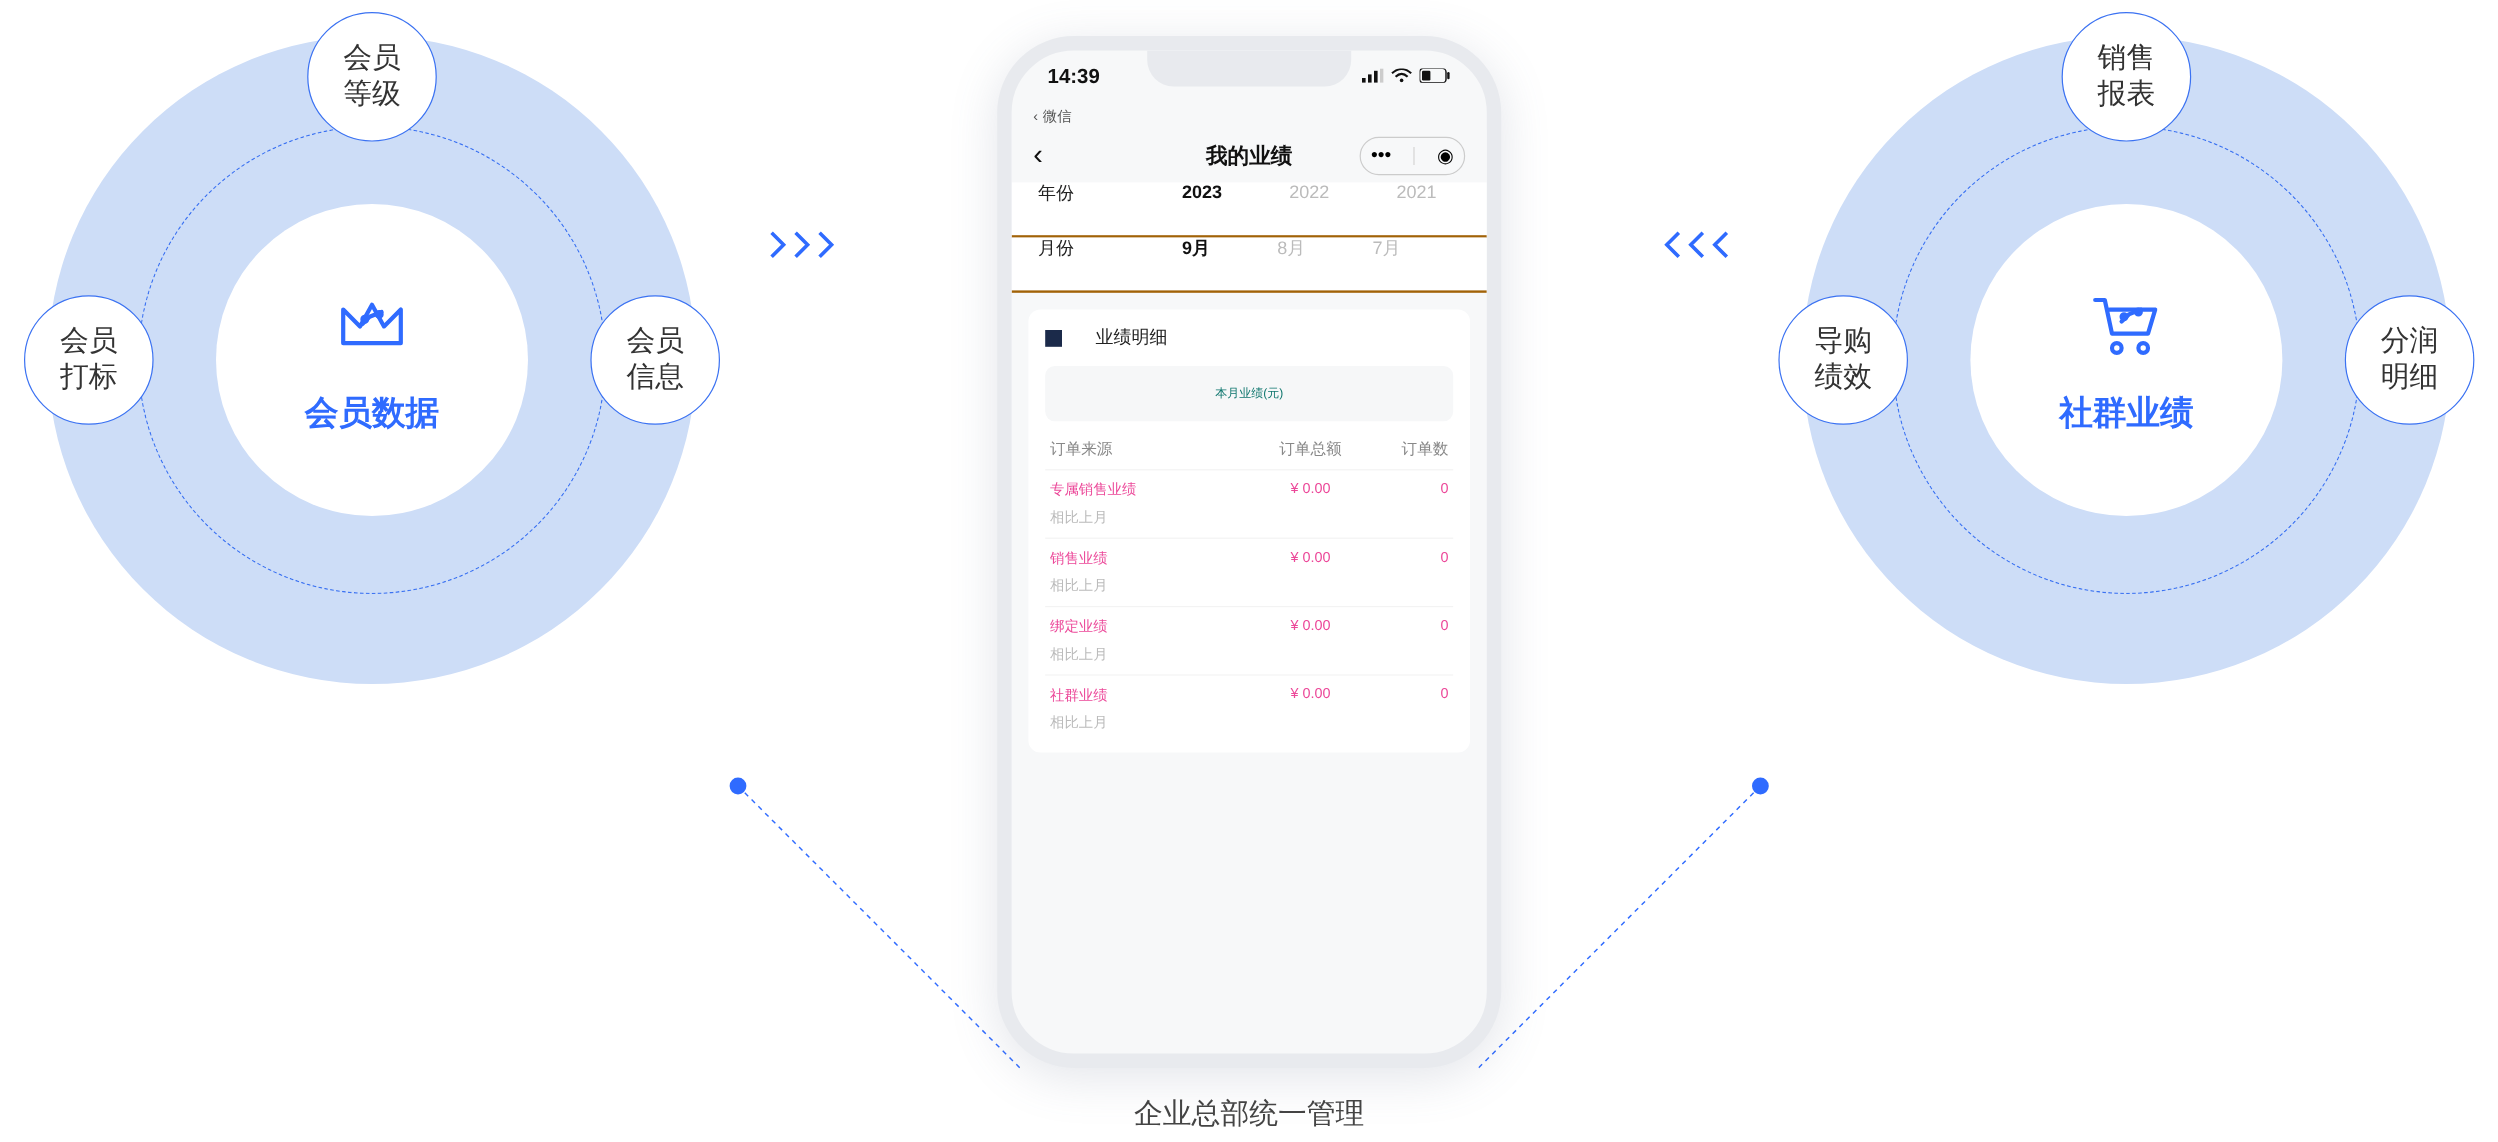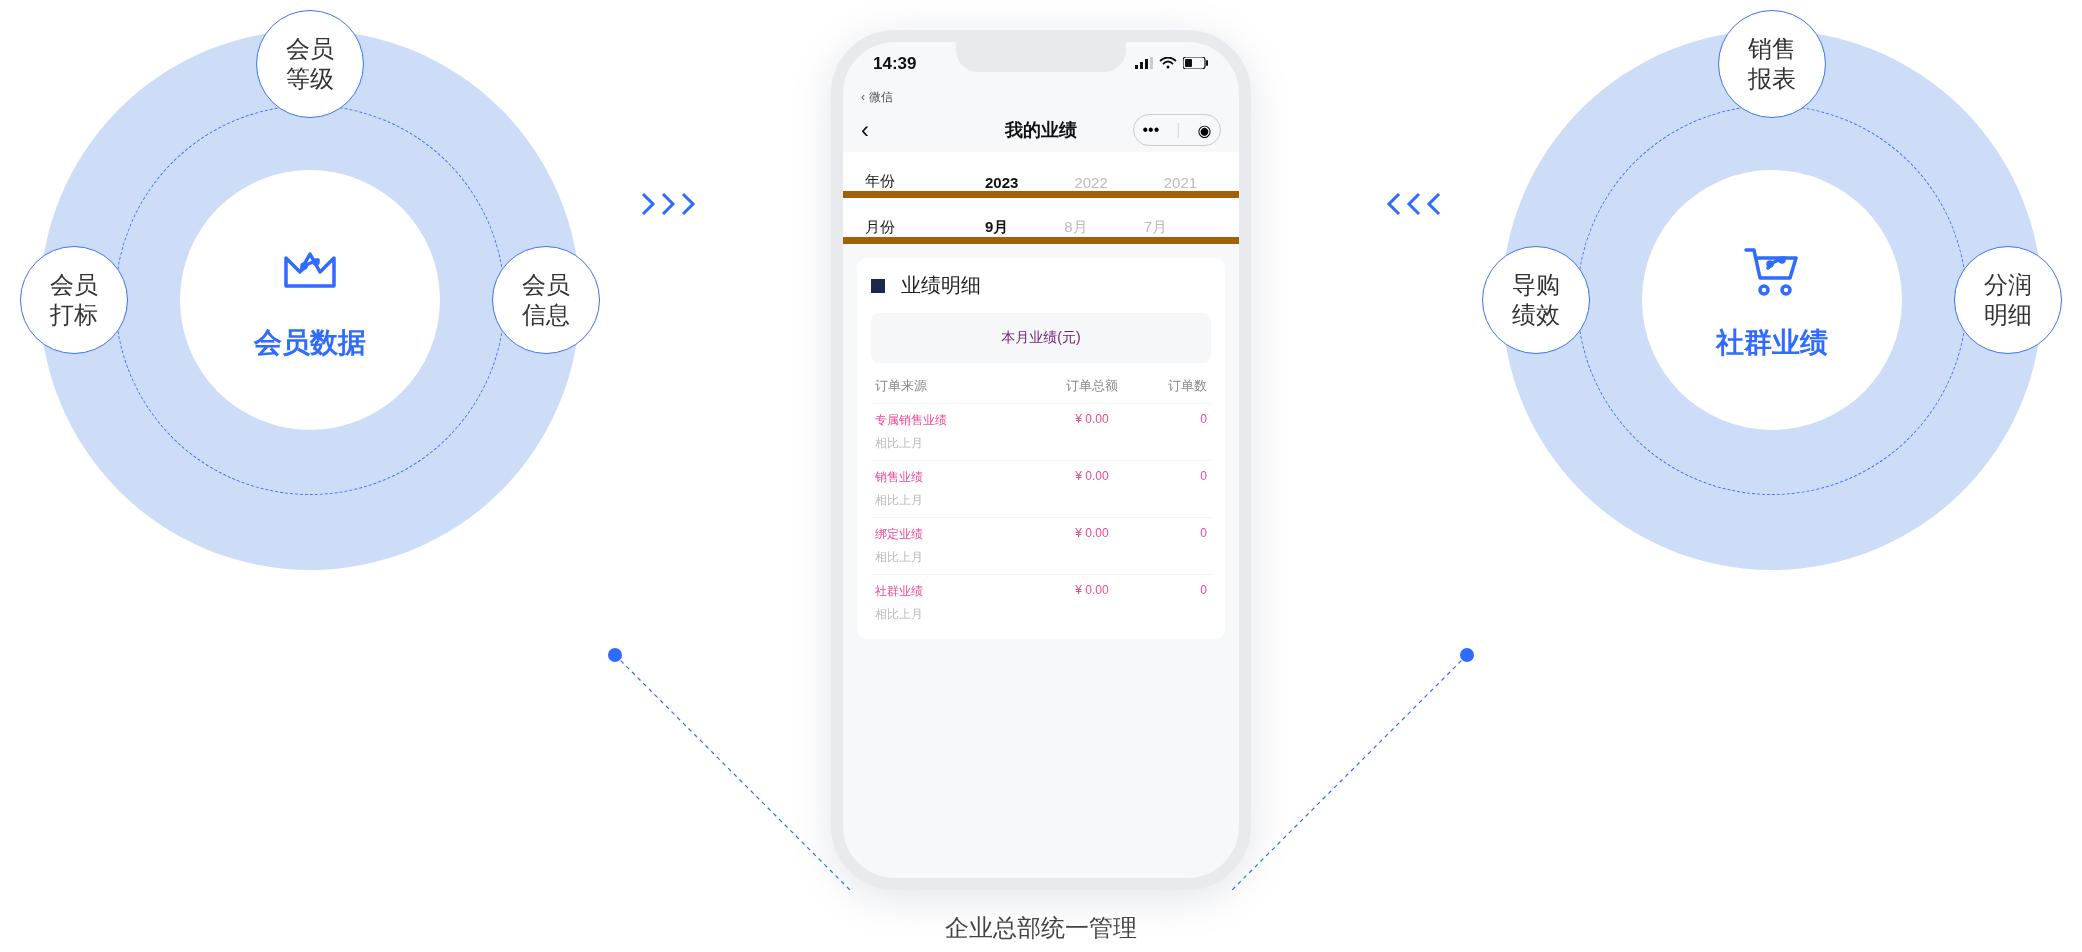--- a/index.html
+++ b/index.html
@@ -34,31 +34,31 @@
 
 .phone{position:absolute;left:50%;top:30px;transform:translateX(-50%);width:420px;height:860px;border:12px solid #e8eaee;border-radius:64px;background:#f7f8f9;box-shadow:0 8px 40px rgba(100,110,140,.18);overflow:hidden}
 .notch{position:absolute;top:0;left:50%;transform:translateX(-50%);width:170px;height:30px;background:#e8eaee;border-radius:0 0 22px 22px;z-index:5}
 .statusbar{height:44px;display:flex;align-items:center;justify-content:space-between;padding:0 30px;font-size:17px;font-weight:600;color:#111}
 .statusbar .sb-right{display:flex;gap:6px;align-items:center}
 .wx-row{display:flex;align-items:center;gap:4px;padding:0 18px;height:22px;font-size:12px;color:#555}
 .navbar{height:44px;display:flex;align-items:center;justify-content:space-between;padding:0 18px;background:#f7f8f9}
 .nav-title{font-size:18px;font-weight:600;color:#111;position:absolute;left:50%;transform:translateX(-50%)}
 .nav-actions{display:flex;gap:10px;align-items:center}
 .nav-actions .pill{width:88px;height:32px;border:1px solid #ccc;border-radius:32px;display:flex;align-items:center;justify-content:space-around}
-.filterrow{display:flex;align-items:flex-end;height:46px;padding:0 22px;background:#fff;border-bottom:7px solid #a16207}
+.filterrow{display:flex;align-items:flex-start;height:46px;padding:0 22px;background:#fff;border-bottom:2px solid #a16207}
 .filterrow .lbl{width:60px;font-size:15px;color:#222}
 .filterrow .opts{flex:1;display:flex;gap:56px;padding-left:60px}
 .filterrow .opt{font-size:15px;color:#bbb}
 .filterrow .opt.sel{color:#111;font-weight:700}
 
 .card{margin:14px 14px 0;background:#fff;border-radius:10px;padding:14px 14px 8px}
-.card-h{display:flex;align-items:center;gap:16px;font-size:20px;color:#222}
+.card-h{display:flex;align-items:center;gap:28px;font-size:15px;color:#222}
 .sq{width:14px;height:14px;background:#1b2a4a}
 .sumbox{margin-top:14px;background:#f6f7f8;border-radius:8px;padding:16px 0;text-align:center}
-.sumbox .s-lbl{font-size:14px;color:#701a75}
+.sumbox .s-lbl{font-size:10px;color:#0f766e}
 .sumbox .s-val{font-size:26px;font-weight:700;color:#111;margin-top:4px}
 
 .thead{display:flex;padding:14px 4px 8px;font-size:13px;color:#888}
 .thead div:nth-child(1){flex:1}
 .thead div:nth-child(2){width:90px;text-align:center}
 .thead div:nth-child(3){width:70px;text-align:right}
 
 .trow{padding:8px 4px;border-top:1px solid #f3f3f3}
 .trow .r1{display:flex;font-size:12px;color:#ec4899}
 .trow .r1 div:nth-child(1){flex:1}

